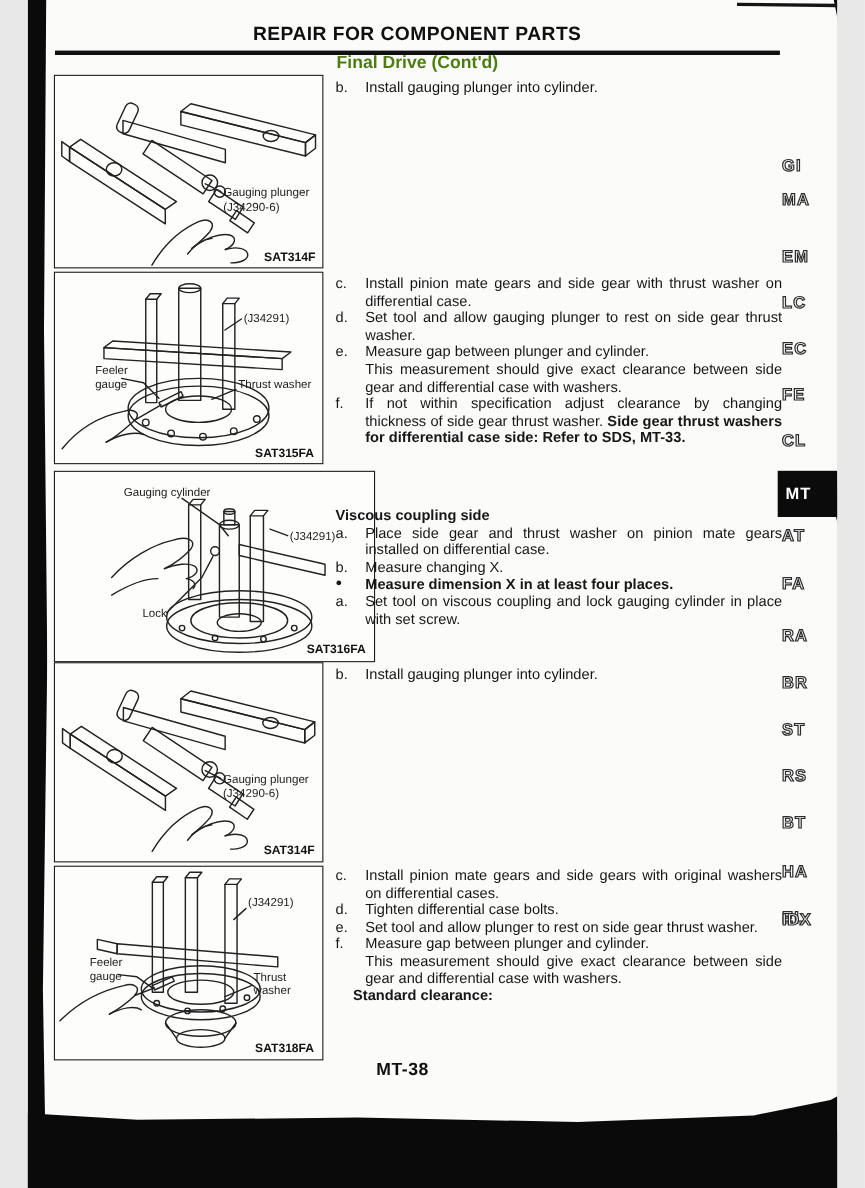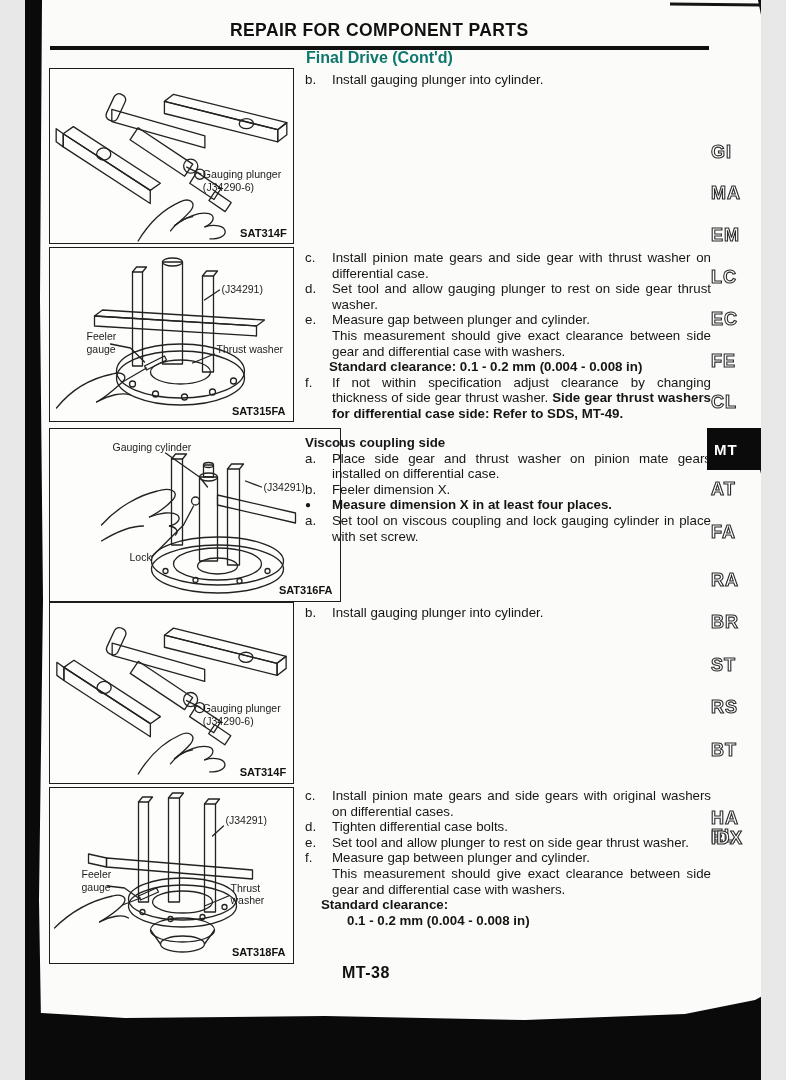--- a/index.html
+++ b/index.html
@@ -15,21 +15,21 @@
   .band-right { left:700px; top:0; width:86px; height:1080px;
     clip-path:polygon(33px 0,45px 60px,42px 150px,48px 250px,40px 350px,37px 430px,35px 470px,48px 520px,45px 600px,42px 700px,48px 800px,45px 900px,40px 1000px,30px 1080px,86px 1080px,86px 0); }
   .band-bottom { left:0; top:960px; width:786px; height:120px;
     clip-path:polygon(0 52px,100px 58px,300px 56px,500px 60px,660px 54px,730px 40px,786px 10px,786px 120px,0 120px); }
   .band-topline { left:645px; top:3px; width:92px; height:3px; background:#141414; transform:rotate(.6deg); }
 
   
   .hdr-title { position:absolute; left:205px; top:20px; font-size:17.5px; font-weight:700;
     letter-spacing:.4px; color:#101010; }
   .hdr-rule { position:absolute; left:25px; top:46px; width:659px; height:3.5px; background:#101010; }
-  .sec-title { position:absolute; left:281px; top:49px; font-size:16px; font-weight:700; color:#0f766e; }
+  .sec-title { position:absolute; left:281px; top:49px; font-size:16px; font-weight:700; color:#4d7c0f; }
 
   
   .fig { position:absolute; left:24px; width:243px; border:1.6px solid #1d1d1d; background:#fdfdfc; }
   .fig svg { display:block; width:100%; height:100%; }
   .fig .draw { stroke:#222; fill:none; stroke-width:1.3; stroke-linejoin:round; stroke-linecap:round; }
   .fl { font:10.5px "Liberation Sans", sans-serif; fill:#1c1c1c; }
   .fc { font:700 11px "Liberation Sans", sans-serif; fill:#111; }
   #fig1 { top:68px;  height:174px; }
   #fig2 { top:247px; height:173px; }
   #fig3 { top:428px; height:172px;padding-left:47px; }
@@ -40,25 +40,25 @@
   .block { position:absolute; left:280px; width:406px; font-size:13.3px; line-height:15.6px; }
   #block1 { top:72px; }  #block2 { top:250px; } #block3 { top:435px; }
   #block4 { top:605px; } #block5 { top:788px; }
   .li { display:flex; }
   .li .m { flex:0 0 27px; }
   .li .b { flex:1; text-align:justify; }
   .bold { font-weight:700; }
   .spec-1 { font-weight:700; padding-left:24px; }
   .spec-2a { font-weight:700; padding-left:16px; }
   .spec-2b { font-weight:700; padding-left:42px; }
-  .heading-line { font-weight:700; }
+  .heading-line { font-weight:700;margin-top:26px; }
   .bullet-m { font-size:10px; }
 
   
-  .tab { position:absolute; left:686px; height:16px; font-size:18px; font-weight:700;
+  .tab { position:absolute; left:686px; height:16px; font-size:15px; font-weight:700;
     letter-spacing:1px; color:#fff; -webkit-text-stroke:1.1px #2b2b2b; }
   @supports not (-webkit-text-stroke:1px #000) { .tab { color:#4a4a4a; -webkit-text-stroke:0; } }
   .tab-active-box { position:absolute; left:682px; top:428px; width:55px; height:42px;
     background:#0b0b0b; }
   .tab-active-box span { position:absolute; left:7px; top:13px; font-size:15px; font-weight:700;
     letter-spacing:1px; color:#fff; }
 
   .footer-page { position:absolute; left:317px; top:964px; font-size:16px; font-weight:700;
     letter-spacing:.5px; color:#101010; }
 </style>
@@ -252,38 +252,37 @@
       <span class="m">d.</span>
       <span class="b">Set tool and allow gauging plunger to rest on side gear thrust washer.</span>
     </div>
     <div class="li">
       <span class="m">e.</span>
       <span class="b">
         <span>Measure gap between plunger and cylinder.</span><br>
         <span>This measurement should give exact clearance between side gear and differential case with washers.</span>
       </span>
     </div>
-    <div class="spec-1">Standard clearance: 0.1 - 0.2 mm (0.004 - 0.008 in)</div>
     <div class="li">
       <span class="m">f.</span>
       <span class="b">
-        <span>If not within specification adjust clearance by changing thickness of side gear thrust washer. </span><span class="bold">Side gear thrust washers for differential case side: Refer to SDS, MT-49.</span>
+        <span>If not within specification adjust clearance by changing thickness of side gear thrust washer. </span><span class="bold">Side gear thrust washers for differential case side: Refer to SDS, MT-33.</span>
       </span>
     </div>
   </div>
 
   <div class="block" id="block3">
     <div class="heading-line">Viscous coupling side</div>
     <div class="li">
       <span class="m">a.</span>
       <span class="b">Place side gear and thrust washer on pinion mate gears installed on differential case.</span>
     </div>
     <div class="li">
       <span class="m">b.</span>
-      <span class="b">Feeler dimension X.</span>
+      <span class="b">Measure changing X.</span>
     </div>
     <div class="li">
       <span class="m bullet-m">●</span>
       <span class="b bold">Measure dimension X in at least four places.</span>
     </div>
     <div class="li">
       <span class="m">a.</span>
       <span class="b">Set tool on viscous coupling and lock gauging cylinder in place with set screw.</span>
     </div>
   </div>
@@ -309,39 +308,38 @@
       <span class="b">Set tool and allow plunger to rest on side gear thrust washer.</span>
     </div>
     <div class="li">
       <span class="m">f.</span>
       <span class="b">
         <span>Measure gap between plunger and cylinder.</span><br>
         <span>This measurement should give exact clearance between side gear and differential case with washers.</span>
       </span>
     </div>
     <div class="spec-2a">Standard clearance:</div>
-    <div class="spec-2b">0.1 - 0.2 mm (0.004 - 0.008 in)</div>
   </div>
 
   <div class="tab" style="top:142px">GI</div>
-  <div class="tab" style="top:183px">MA</div>
+  <div class="tab" style="top:173px">MA</div>
   <div class="tab" style="top:225px">EM</div>
   <div class="tab" style="top:267px">LC</div>
   <div class="tab" style="top:309px">EC</div>
   <div class="tab" style="top:351px">FE</div>
   <div class="tab" style="top:392px">CL</div>
   <div class="tab-active-box">
     <span>MT</span>
   </div>
   <div class="tab" style="top:479px">AT</div>
   <div class="tab" style="top:522px">FA</div>
   <div class="tab" style="top:570px">RA</div>
   <div class="tab" style="top:612px">BR</div>
   <div class="tab" style="top:655px">ST</div>
   <div class="tab" style="top:697px">RS</div>
   <div class="tab" style="top:740px">BT</div>
-  <div class="tab" style="top:808px">HA</div>
+  <div class="tab" style="top:784px">HA</div>
   <div class="tab" style="top:826px">EL</div>
   <div class="tab" style="top:828px; letter-spacing:.5px">IDX</div>
 
   <div class="footer-page">MT-38</div>
 
 </div>
 
 </body></html>

